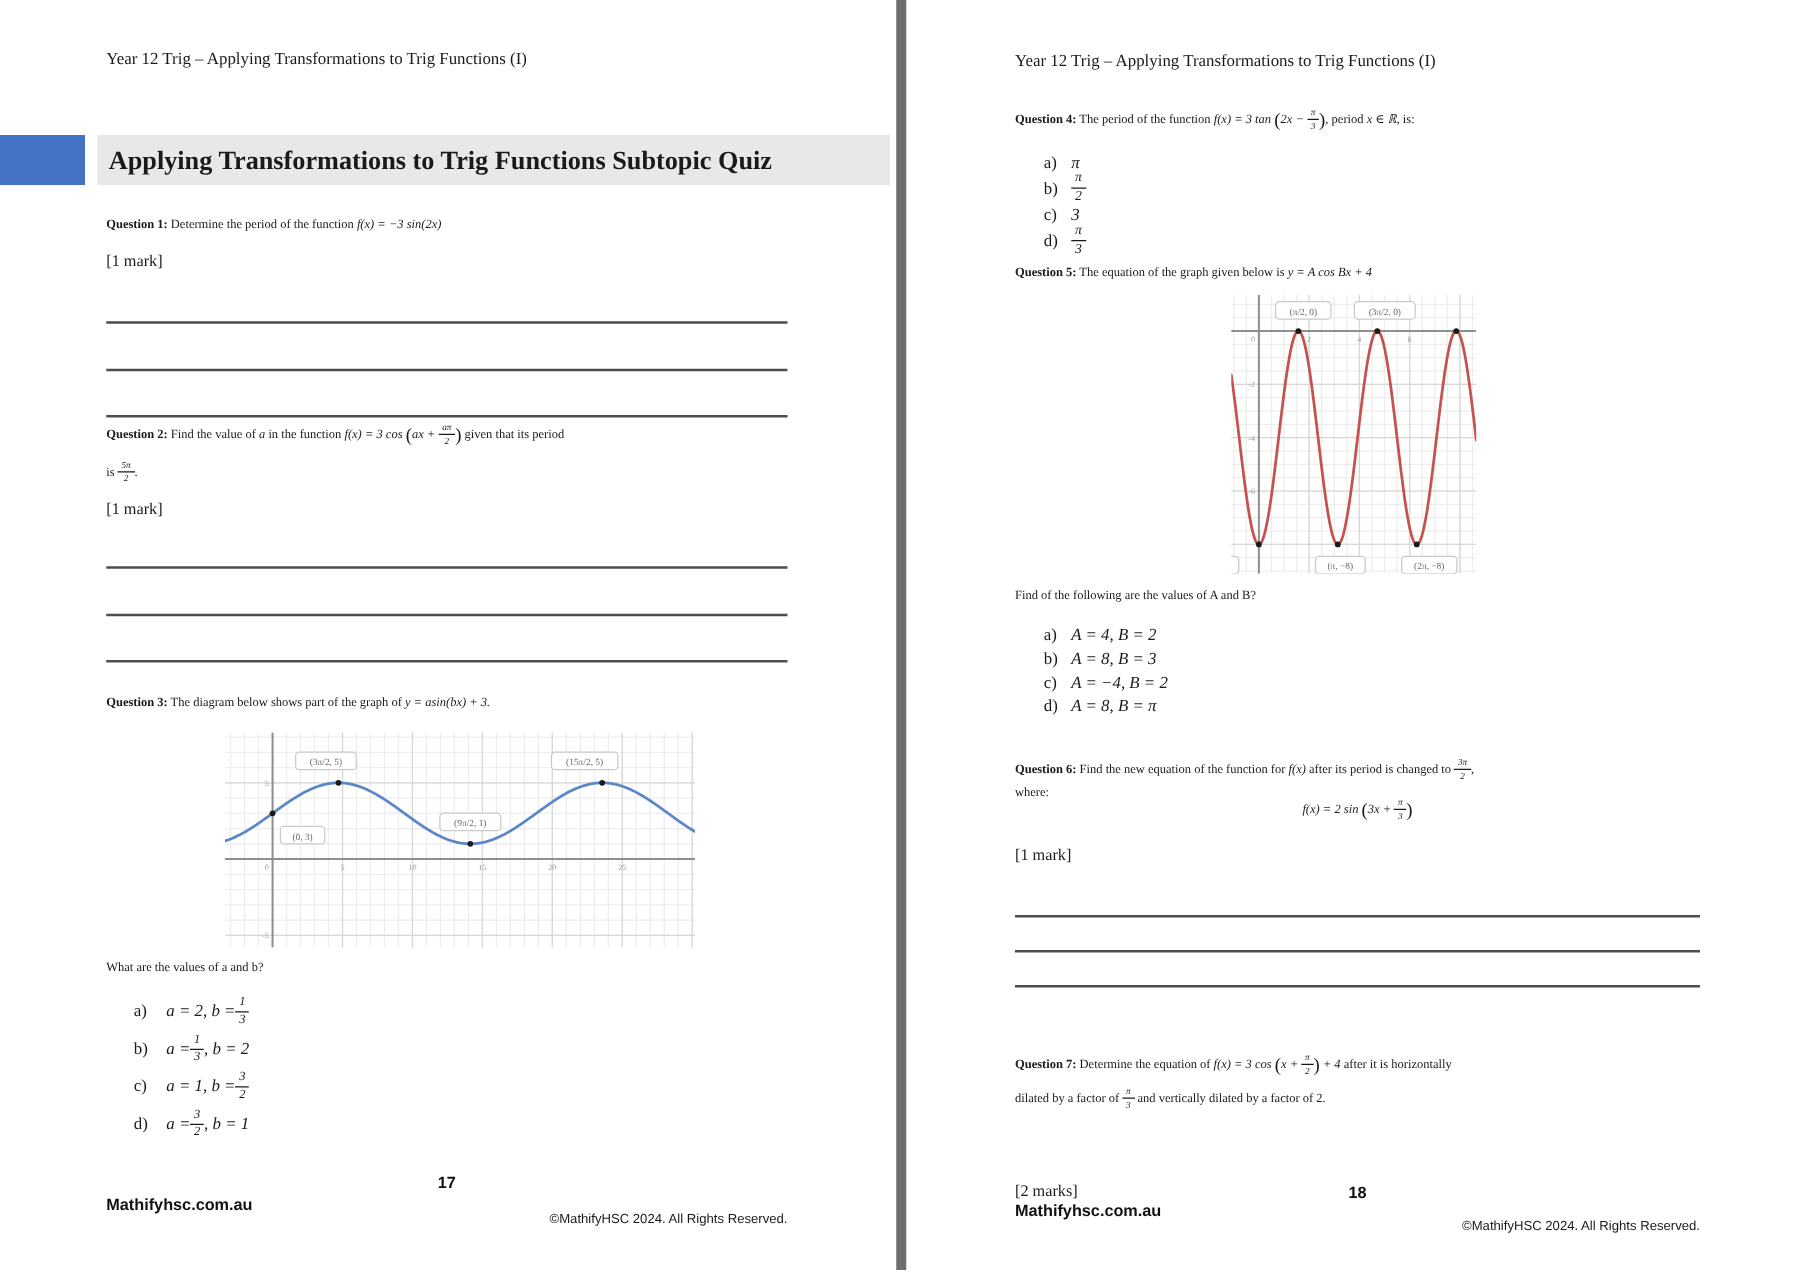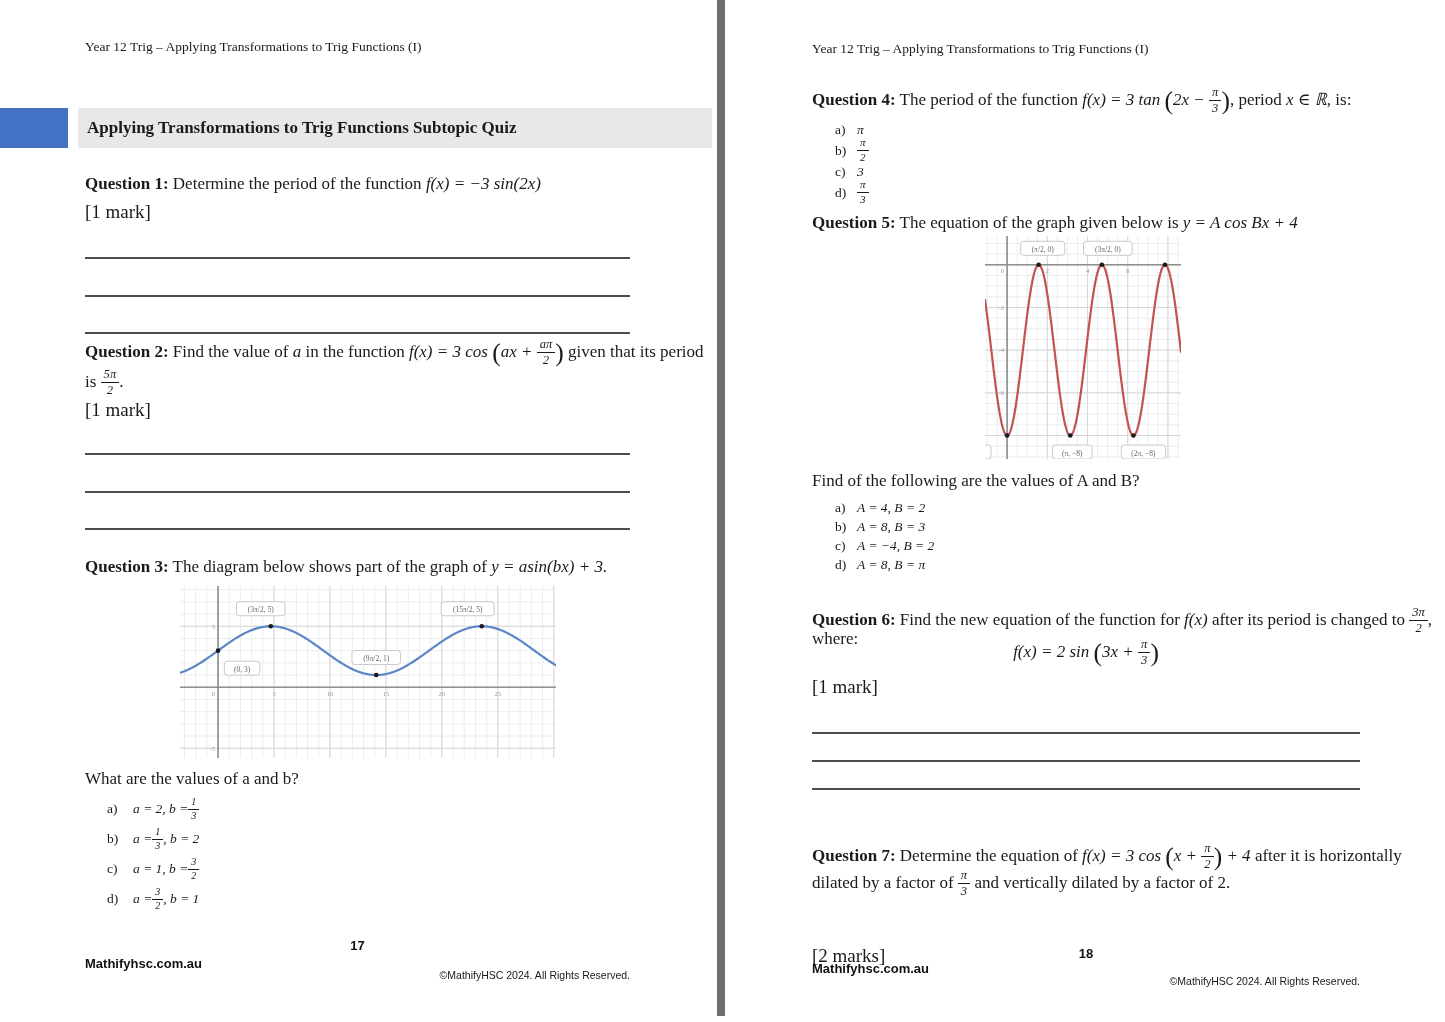--- a/index.html
+++ b/index.html
@@ -3,25 +3,25 @@
 <meta charset="utf-8">
 <style>
   html,body{margin:0;padding:0;background:#fff;}
   .canvas{position:relative;width:1445px;height:1022px;background:#ffffff;overflow:hidden;
           font-family:"Liberation Serif","DejaVu Serif",serif;color:#1a1a1a;}
   .abs{position:absolute;}
   .divider{position:absolute;top:0;width:8px;height:1016px;}
   .hdr{font-size:13.5px;white-space:nowrap;}
   .banner-blue{height:40px;}
   .banner-gray{height:40px;display:flex;align-items:center;}
-  .banner-title{font-size:17px;font-weight:bold;padding-left:9px;white-space:nowrap;}
-  .qline{font-size:17px;white-space:nowrap;}
+  .banner-title{font-size:21px;font-weight:bold;padding-left:9px;white-space:nowrap;}
+  .qline{font-size:10px;white-space:nowrap;}
   .qlabel{font-weight:bold;}
   .math{font-style:italic;}
-  .marks{font-size:19px;}
+  .marks{font-size:13px;}
   .ansline{height:2px;background:#4d4d4d;}
   .fr{display:inline-block;vertical-align:-0.55em;text-align:center;line-height:1.05;font-size:0.74em;}
   .fr .n{display:block;border-bottom:1px solid #1a1a1a;padding:0 3px 1px;}
   .fr .d{display:block;padding-top:1px;}
   .bp{font-size:1.5em;vertical-align:-0.16em;line-height:0;}
   .optrow{display:flex;align-items:center;font-size:13.5px;}
   .optletter{width:26px;flex:none;}
   .optval{font-style:italic;}
   .center{text-align:center;}
   .right{text-align:right;}

